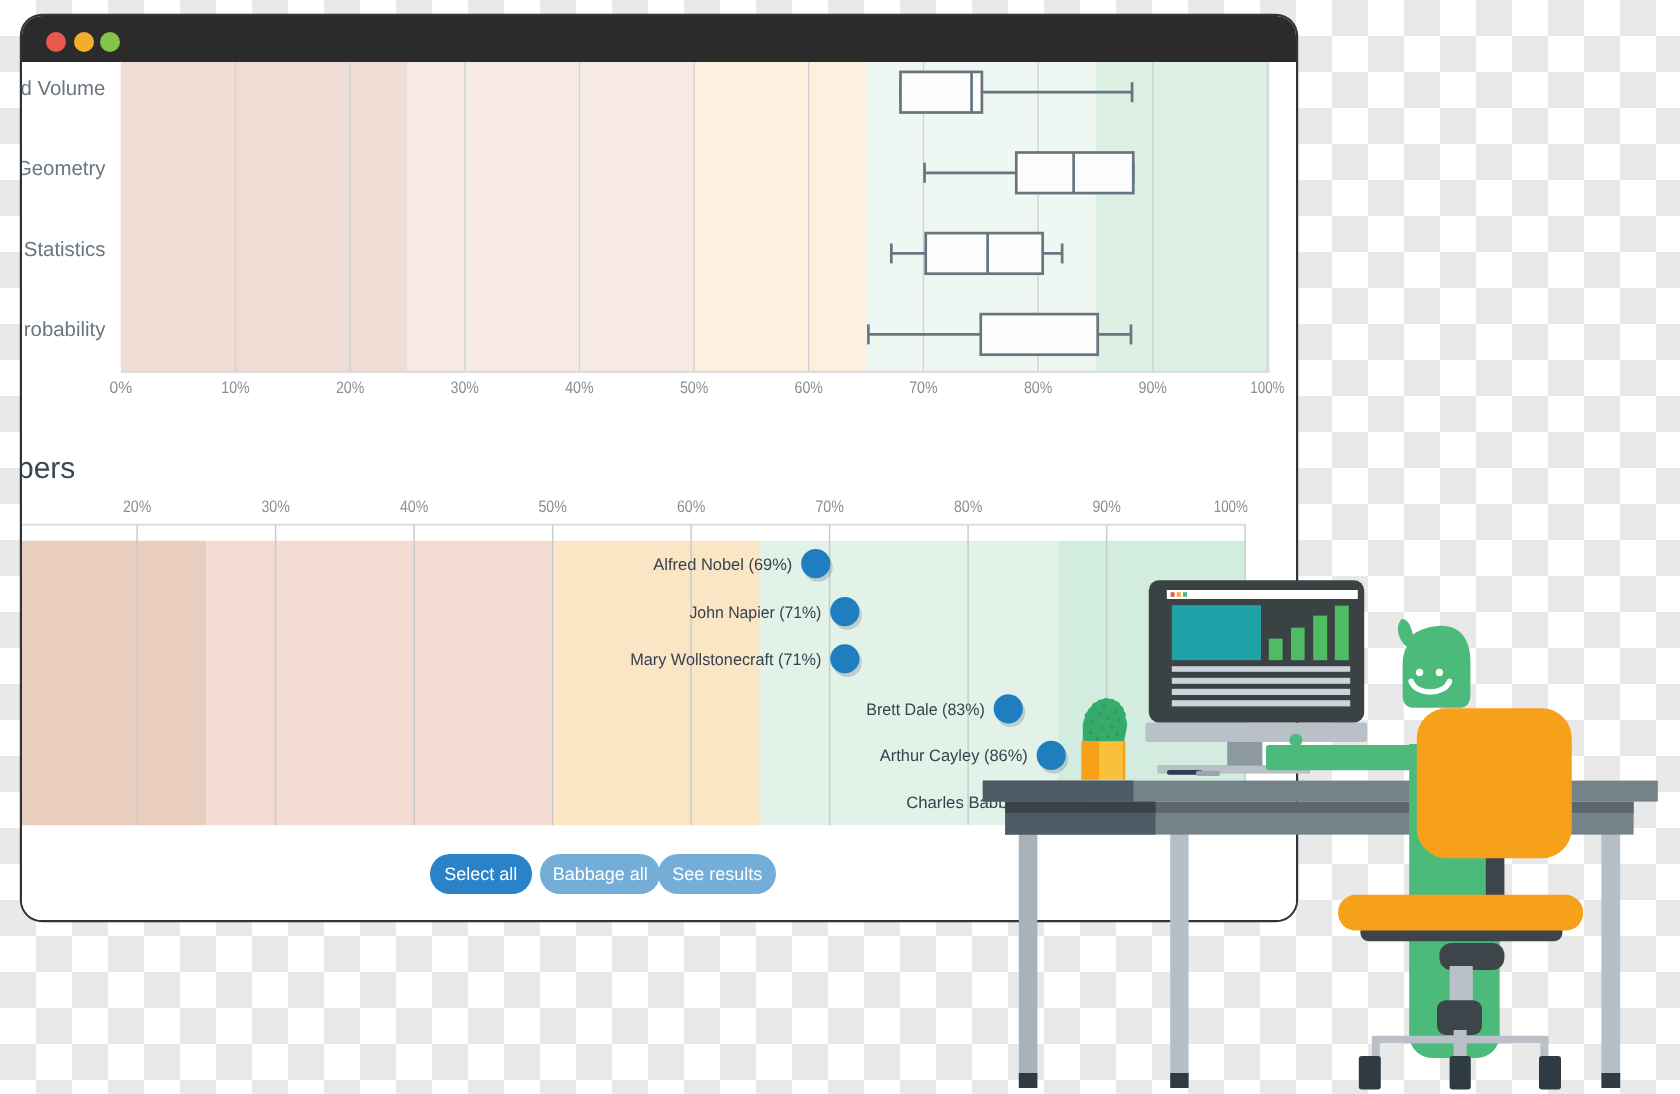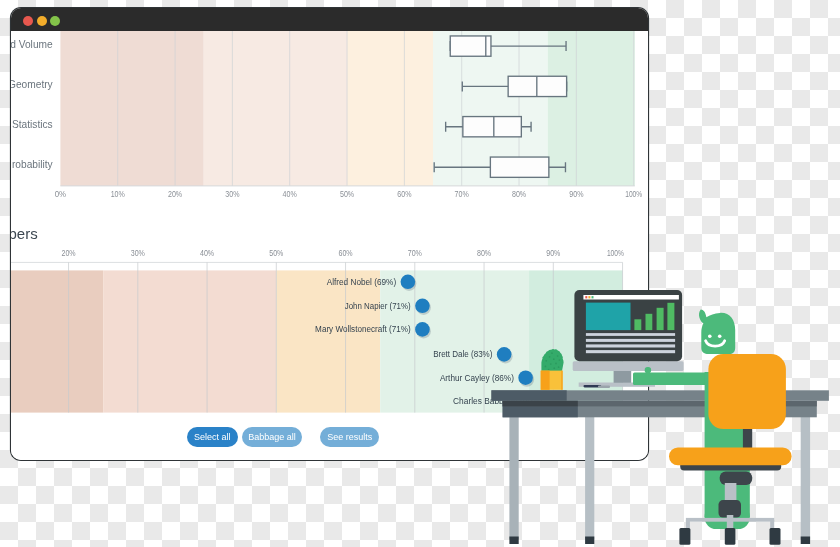--- a/index.html
+++ b/index.html
@@ -29,21 +29,21 @@
   .chartsvg{position:absolute;left:0;top:0;}
   text{font-family:"Liberation Sans",sans-serif;}
   .axlabel{font-size:8.3px;fill:#8a8f96;}
   .ylabel{font-size:10.2px;fill:#6b757e;}
   .heading{font-size:15px;fill:#3d4852;}
   .dotlabel{font-size:8.3px;fill:#35434f;}
 
   .btnrow{position:absolute;left:0;top:0;width:100%;}
   .btn{position:absolute;height:20.7px;border-radius:11px;color:#fff;
        font-size:9px;display:flex;align-items:center;justify-content:center;
-       box-sizing:border-box;line-height:1;}
+       box-sizing:border-box;line-height:1;margin-left:28px;}
   .illus{position:absolute;left:0;top:0;}
 </style>
 </head>
 <body>
 
 <div id="stage">
 
   <div class="win">
     <div class="titlebar">
       <span class="tl red"></span>
@@ -168,21 +168,21 @@
             </g>
           </g>
         </svg>
       <div class="btnrow">
         <div class="btn" id="btn0" style="left: 175.5px; width: 51.1px; top: 396px; background: rgb(42, 130, 200);">
             <span>Select all</span>
           </div>
         <div class="btn" id="btn1" style="left: 230.4px; width: 60.8px; top: 396px; background: rgb(116, 174, 216);">
             <span>Babbage all</span>
           </div>
-        <div class="btn" id="btn2" style="left: 309px; width: 58.7px; top: 396px; background: rgb(116, 174, 216);">
+        <div class="btn" id="btn2" style="left: 290px; width: 58.7px; top: 396px; background: rgb(116, 174, 216);">
             <span>See results</span>
           </div>
       </div>
     </div>
   </div>
 
   <svg class="illus" width="840" height="547" viewBox="0 0 840 547">
 
     <g>
       <rect x="578.7" y="382.5" width="76.3" height="4.3" fill="#b9c0c7"></rect>

